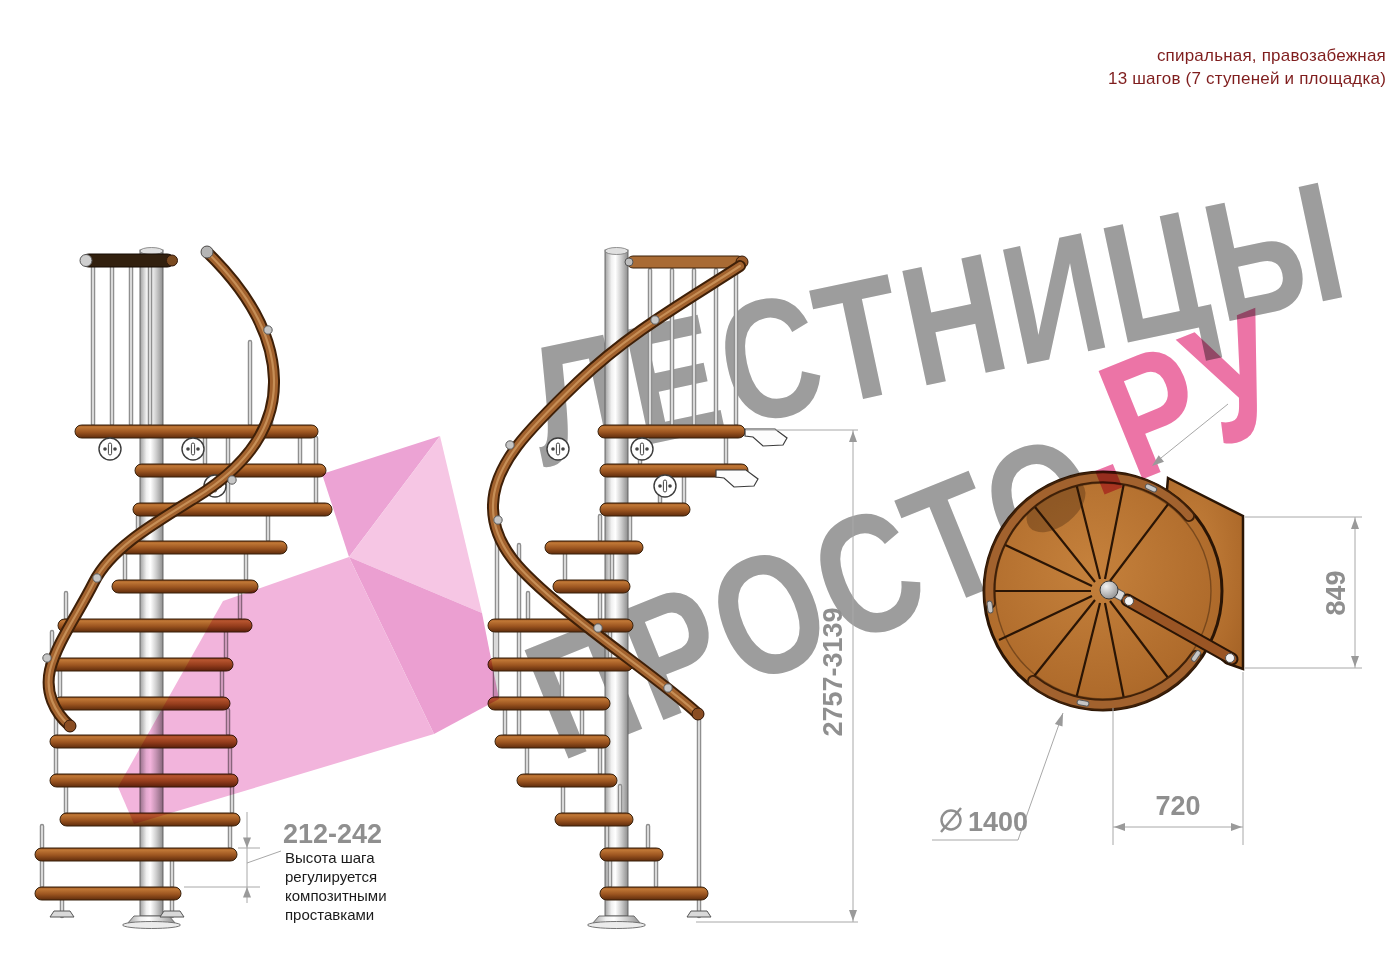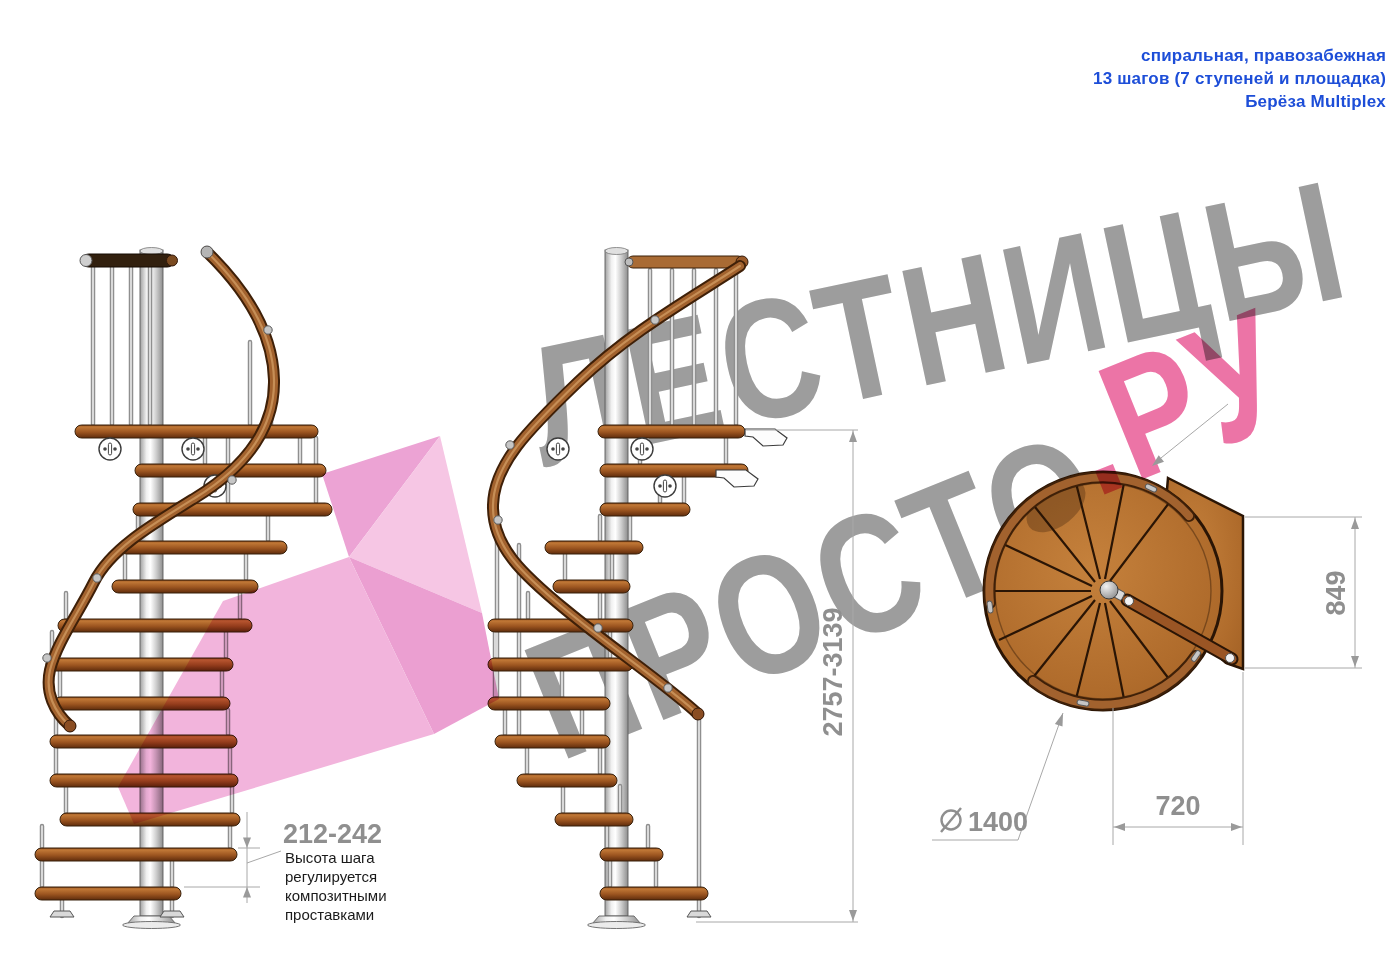--- a/index.html
+++ b/index.html
@@ -1,20 +1,20 @@
 <!DOCTYPE html>
 <html><head>
 <meta charset="utf-8">
 <style>
   html,body{margin:0;padding:0;}
   body{width:1400px;height:976px;background:#ffffff;position:relative;overflow:hidden;
        font-family:"Liberation Sans",sans-serif;}
   #stage{position:absolute;left:0;top:0;}
-  .header{position:absolute;top:44px;right:14px;text-align:right;color:#1d4ed8;
-          font-size:17px;line-height:23px;font-weight:bold;letter-spacing:0.2px;}
+  .header{position:absolute;top:44px;right:14px;text-align:right;color:#7f1d1d;
+          font-size:17px;line-height:23px;font-weight:normal;letter-spacing:0.2px;}
   
   .step{fill:url(#stepG);stroke:#38200a;stroke-width:1;}
   .rod{stroke:#8f8f8f;stroke-width:4.5;fill:none;stroke-linecap:round;}
   .rodhi{stroke:#ebebeb;stroke-width:1.6;fill:none;stroke-linecap:round;}
   .railD{fill:none;stroke:#3f2008;stroke-width:12;stroke-linecap:round;}
   .railL{fill:none;stroke:#a2622e;stroke-width:8;stroke-linecap:round;}
   .railHi{fill:none;stroke:#cf9a60;stroke-width:2.2;stroke-linecap:round;opacity:.8;}
   .pole{fill:url(#poleG);stroke:#5d5d5d;stroke-width:0.9;}
   .dim{stroke:#a8a8a8;stroke-width:1;fill:none;}
   .arr{fill:#9a9a9a;stroke:none;}
@@ -262,16 +262,15 @@
       <text class="notetxt" x="285" y="901">композитными</text>
       <text class="notetxt" x="285" y="920">проставками</text>
     </g>
   </g>
 </svg>
 
 
 <div class="header">
   <div>спиральная, правозабежная</div>
   <div>13 шагов (7 ступеней и площадка)</div>
-  <div>Берёза Multiplex</div>
 </div>
 
 </div>
 
 </body></html>

